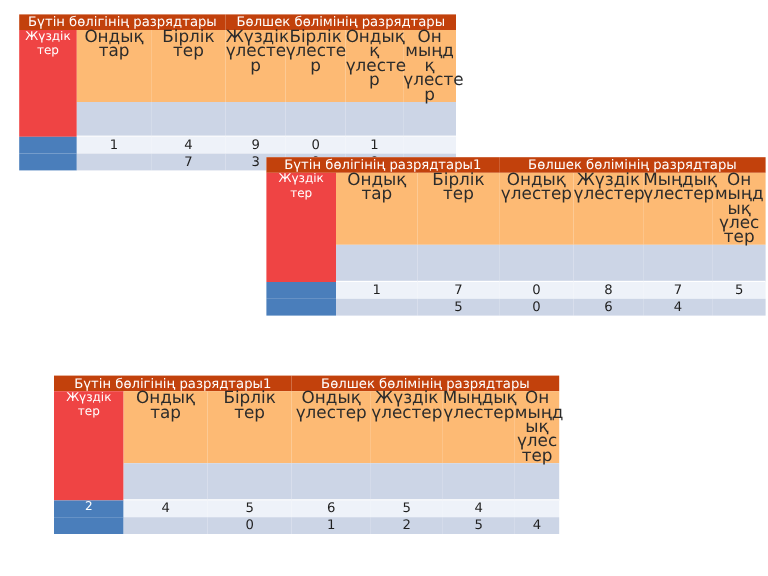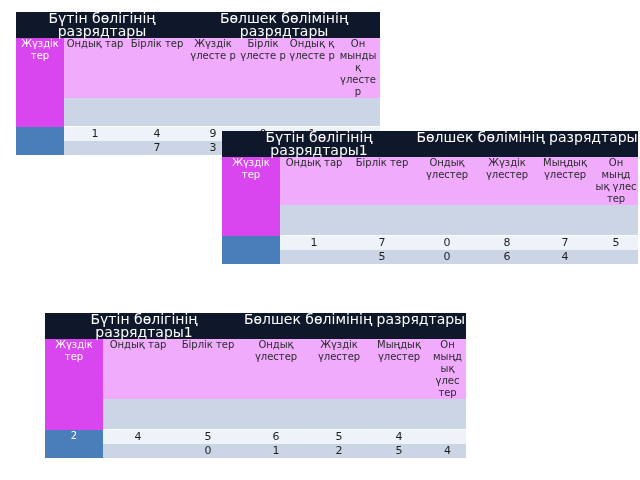--- a/index.html
+++ b/index.html
@@ -28,46 +28,46 @@
     padding: 0;
     margin: 0;
     border: 0;
     vertical-align: top;
     text-align: center;
     font-weight: normal;
   }
 
   
   .grp {
-    background: #0f172a;
+    background: #c2410c;
     color: #ffffff;
-    font-size: 14px;
+    font-size: 11px;
     line-height: 13px;
     padding: 4px 3px 5px 3px;
     text-align: center;
     border-right: 2px solid #ffffff;
   }
   .grp.last { border-right: 0; }
 
   
   .colhead {
-    background: #f0abfc;
+    background: #fdba74;
     color: #2b2b2b;
-    font-size: 10px;
+    font-size: 14px;
     line-height: 12px;
     padding: 3px 2px 2px 2px;
     border-right: 2px solid #ffffff;
     border-bottom: 1px solid #ffffff;
     vertical-align: top;
   }
   .colhead.last { border-right: 0; }
 
   
   .stub-head {
-    background: #d946ef;
+    background: #ef4444;
     color: #ffffff;
     font-size: 10px;
     line-height: 12px;
     padding: 3px 2px 2px 2px;
     border-right: 2px solid #ffffff;
     vertical-align: top;
   }
   .stub-cell {
     background: #4a7ebb;
     color: #ffffff;
@@ -115,21 +115,21 @@
       <td class="grp" colspan="3">Бүтін бөлігінің разрядтары</td>
       <td class="grp last" colspan="4">Бөлшек бөлімінің разрядтары</td>
     </tr>
     <tr>
       <td class="stub-head" rowspan="2">Жүздік тер</td>
       <td class="colhead">Ондық тар</td>
       <td class="colhead">Бірлік тер</td>
       <td class="colhead">Жүздік үлесте р</td>
       <td class="colhead">Бірлік үлесте р</td>
       <td class="colhead">Ондық қ үлесте р</td>
-      <td class="colhead last">Он мынды қ үлесте р</td>
+      <td class="colhead last">Он мыңд қ үлесте р</td>
     </tr>
     <tr class="spacer">
       <td class="cell" style="height:28px"></td>
       <td class="cell"></td>
       <td class="cell"></td>
       <td class="cell"></td>
       <td class="cell"></td>
       <td class="cell last"></td>
     </tr>
     <tr class="row-a">

